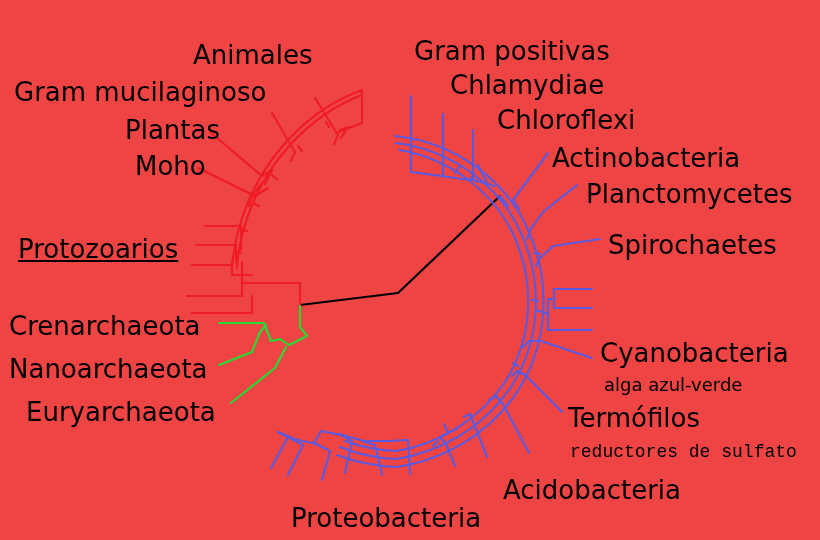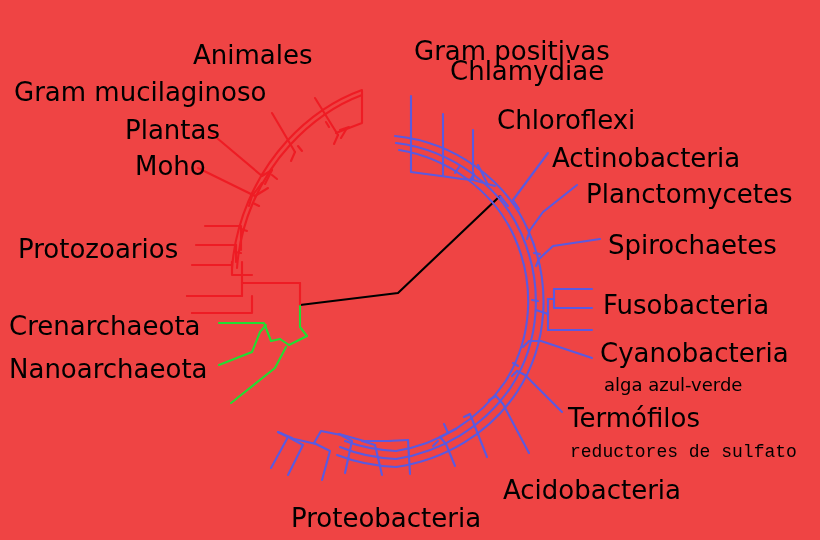--- a/index.html
+++ b/index.html
@@ -195,40 +195,40 @@
 
   <div class="lbl lbl-main" style="left:193px; top:42px;">Animales</div>
 
 
   <div class="lbl lbl-main" style="left:14px; top:79px;">Gram mucilaginoso</div>
 
   <div class="lbl lbl-main" style="left:125px; top:117px;">Plantas</div>
 
   <div class="lbl lbl-main" style="left:135px; top:153px;">Moho</div>
 
-  <div class="lbl lbl-main" style="left:18px; top:236px;">Protozoarios</div>
+  <div class="lbl lbl-main" style="left:18px; top:236px;text-decoration:underline;">Protozoarios</div>
 
   <div class="lbl lbl-main" style="left:9px; top:313px;">Crenarchaeota</div>
 
   <div class="lbl lbl-main" style="left:9px; top:356px;">Nanoarchaeota</div>
 
+  <div class="lbl lbl-main" style="left:26px; top:399px;">Euryarchaeota</div>
 
   <div class="lbl lbl-main" style="left:414px; top:38px;">Gram positivas</div>
 
-  <div class="lbl lbl-main" style="left:450px; top:58px;">Chlamydiae</div>
+  <div class="lbl lbl-main" style="left:450px; top:72px;">Chlamydiae</div>
 
   <div class="lbl lbl-main" style="left:497px; top:107px;">Chloroflexi</div>
 
   <div class="lbl lbl-main" style="left:552px; top:145px;">Actinobacteria</div>
 
   <div class="lbl lbl-main" style="left:586px; top:181px;">Planctomycetes</div>
 
   <div class="lbl lbl-main" style="left:608px; top:232px;">Spirochaetes</div>
 
-  <div class="lbl lbl-main" style="left:603px; top:292px;">Fusobacteria</div>
 
   <div class="lbl lbl-main" style="left:600px; top:340px;">Cyanobacteria</div>
 
   <div class="lbl lbl-sub" style="left:604px; top:376px;">alga azul-verde</div>
 
   <div class="lbl lbl-main" style="left:568px; top:405px;">Termófilos</div>
 
   <div class="lbl lbl-sub" style="left:570px; top:443px;font-family:Liberation Mono, monospace;">reductores de sulfato</div>
 
   <div class="lbl lbl-main" style="left:503px; top:477px;">Acidobacteria</div>

